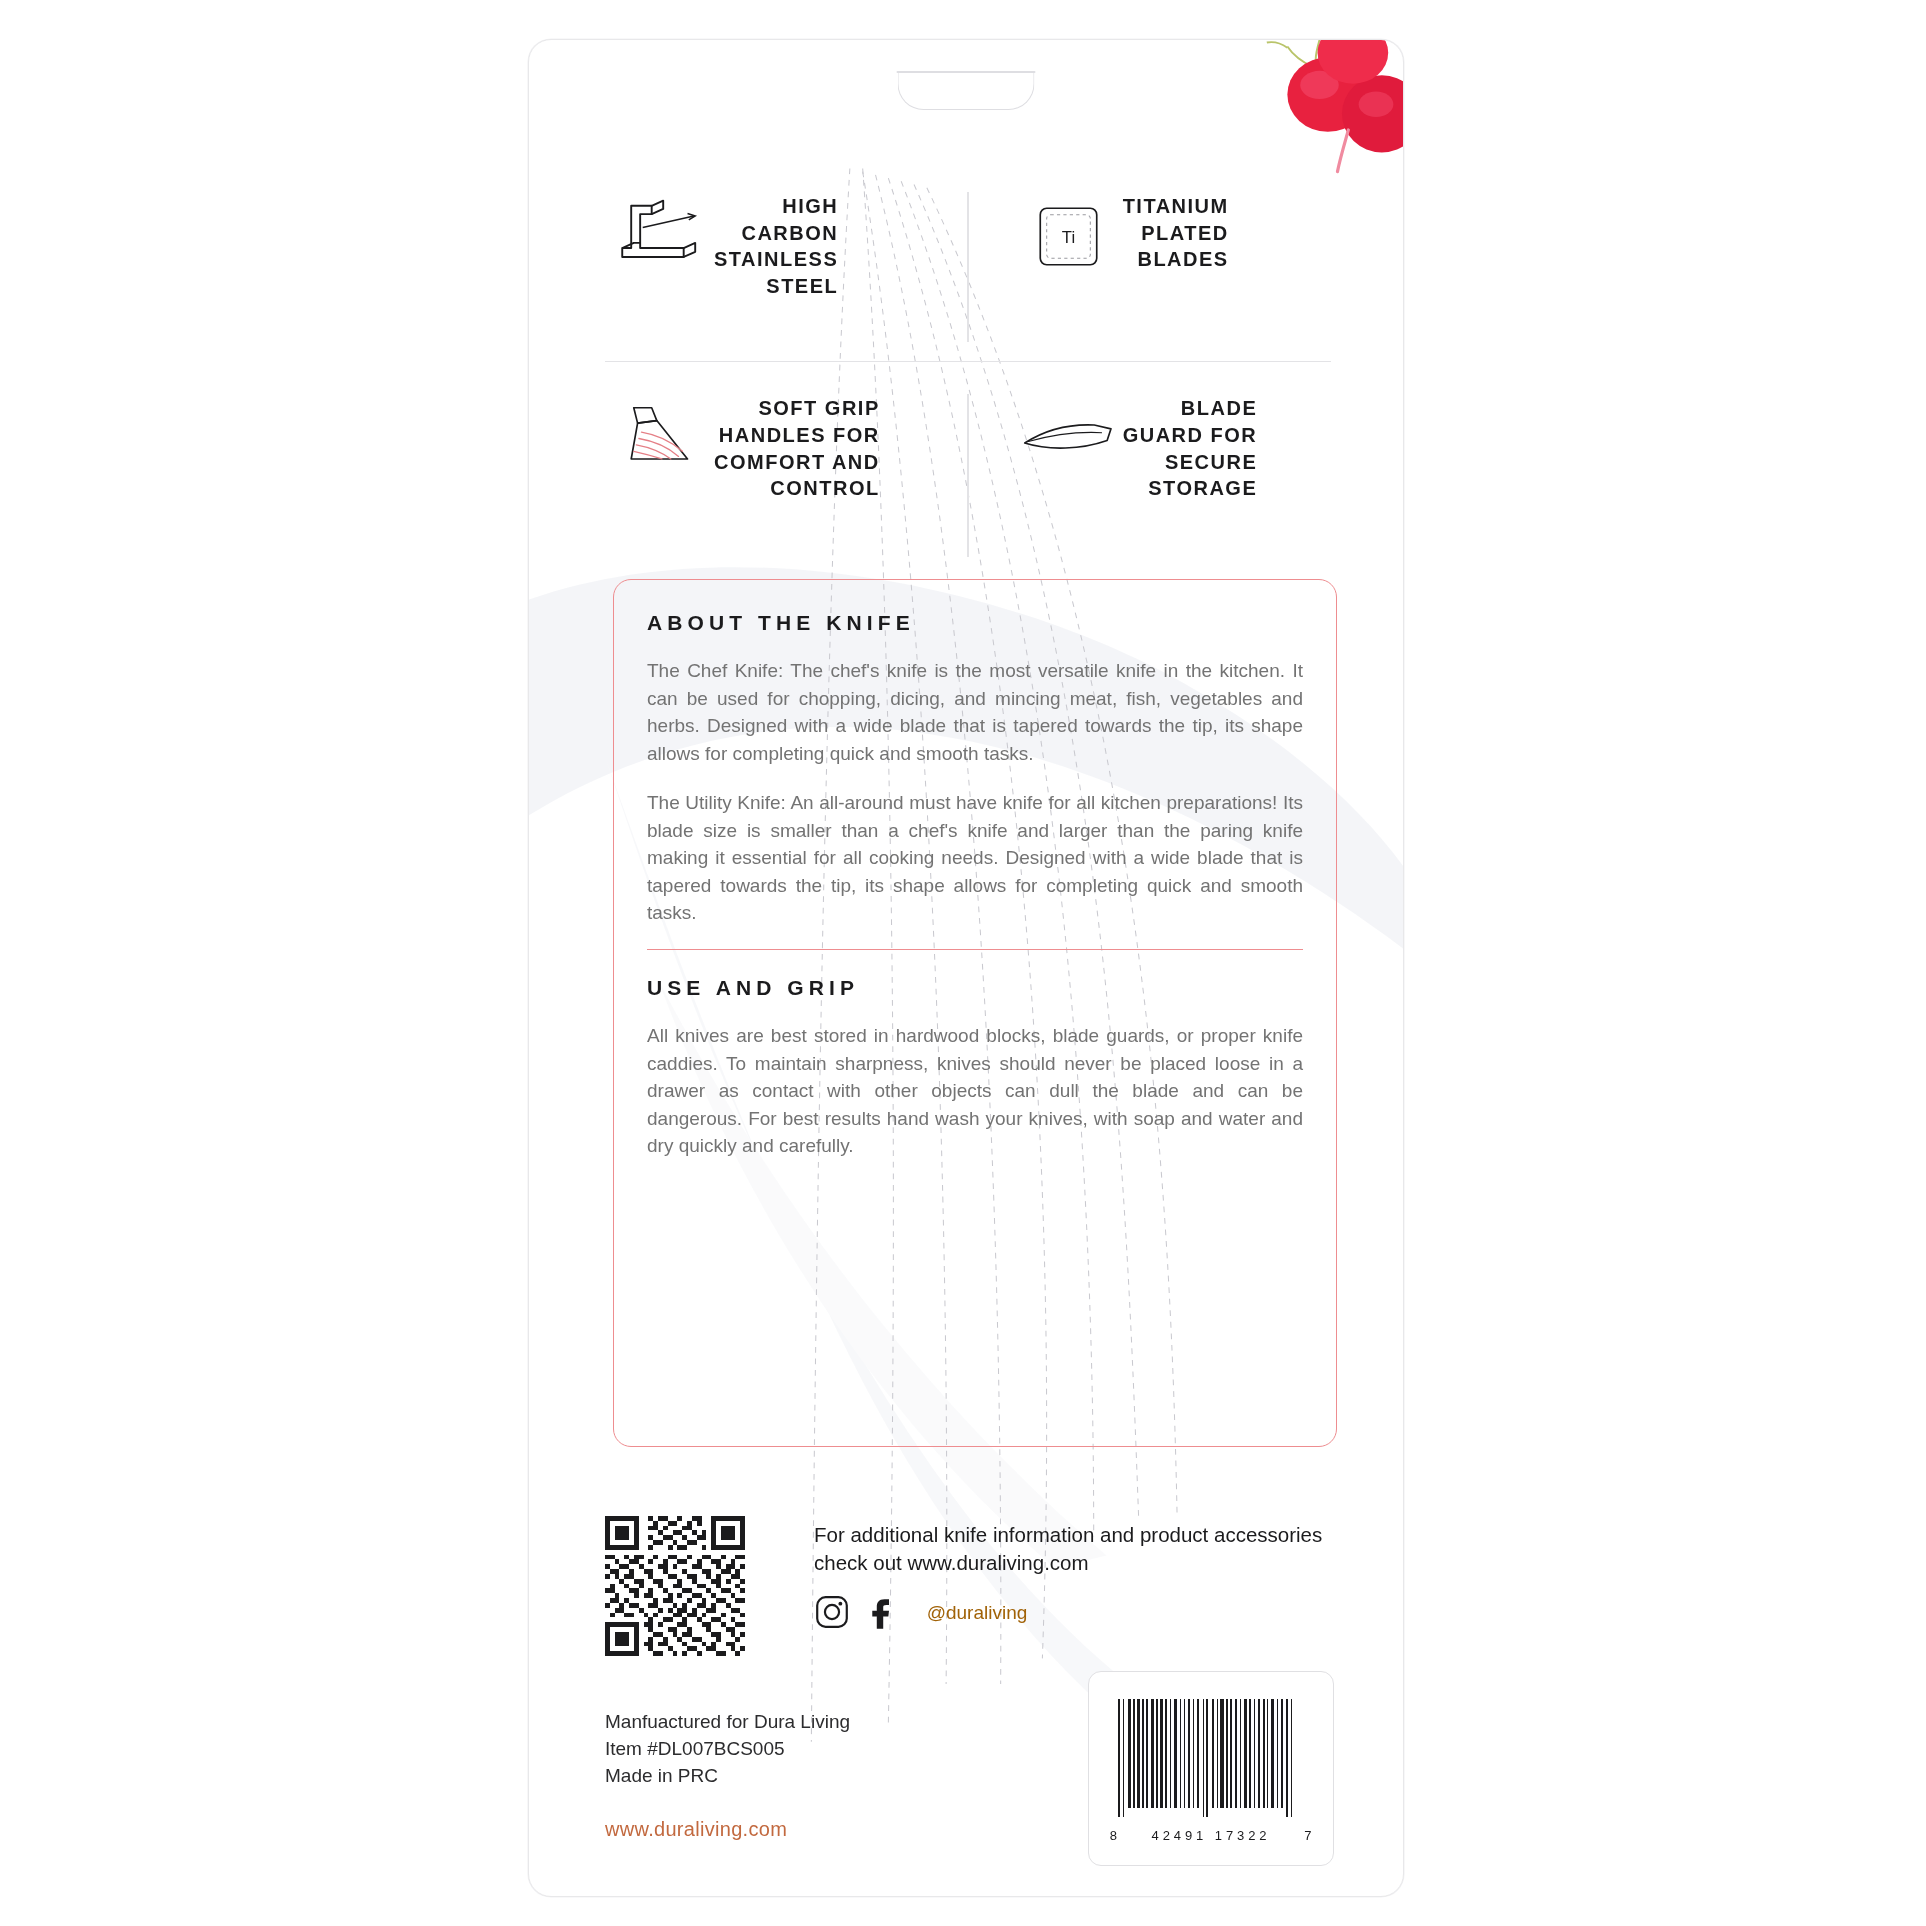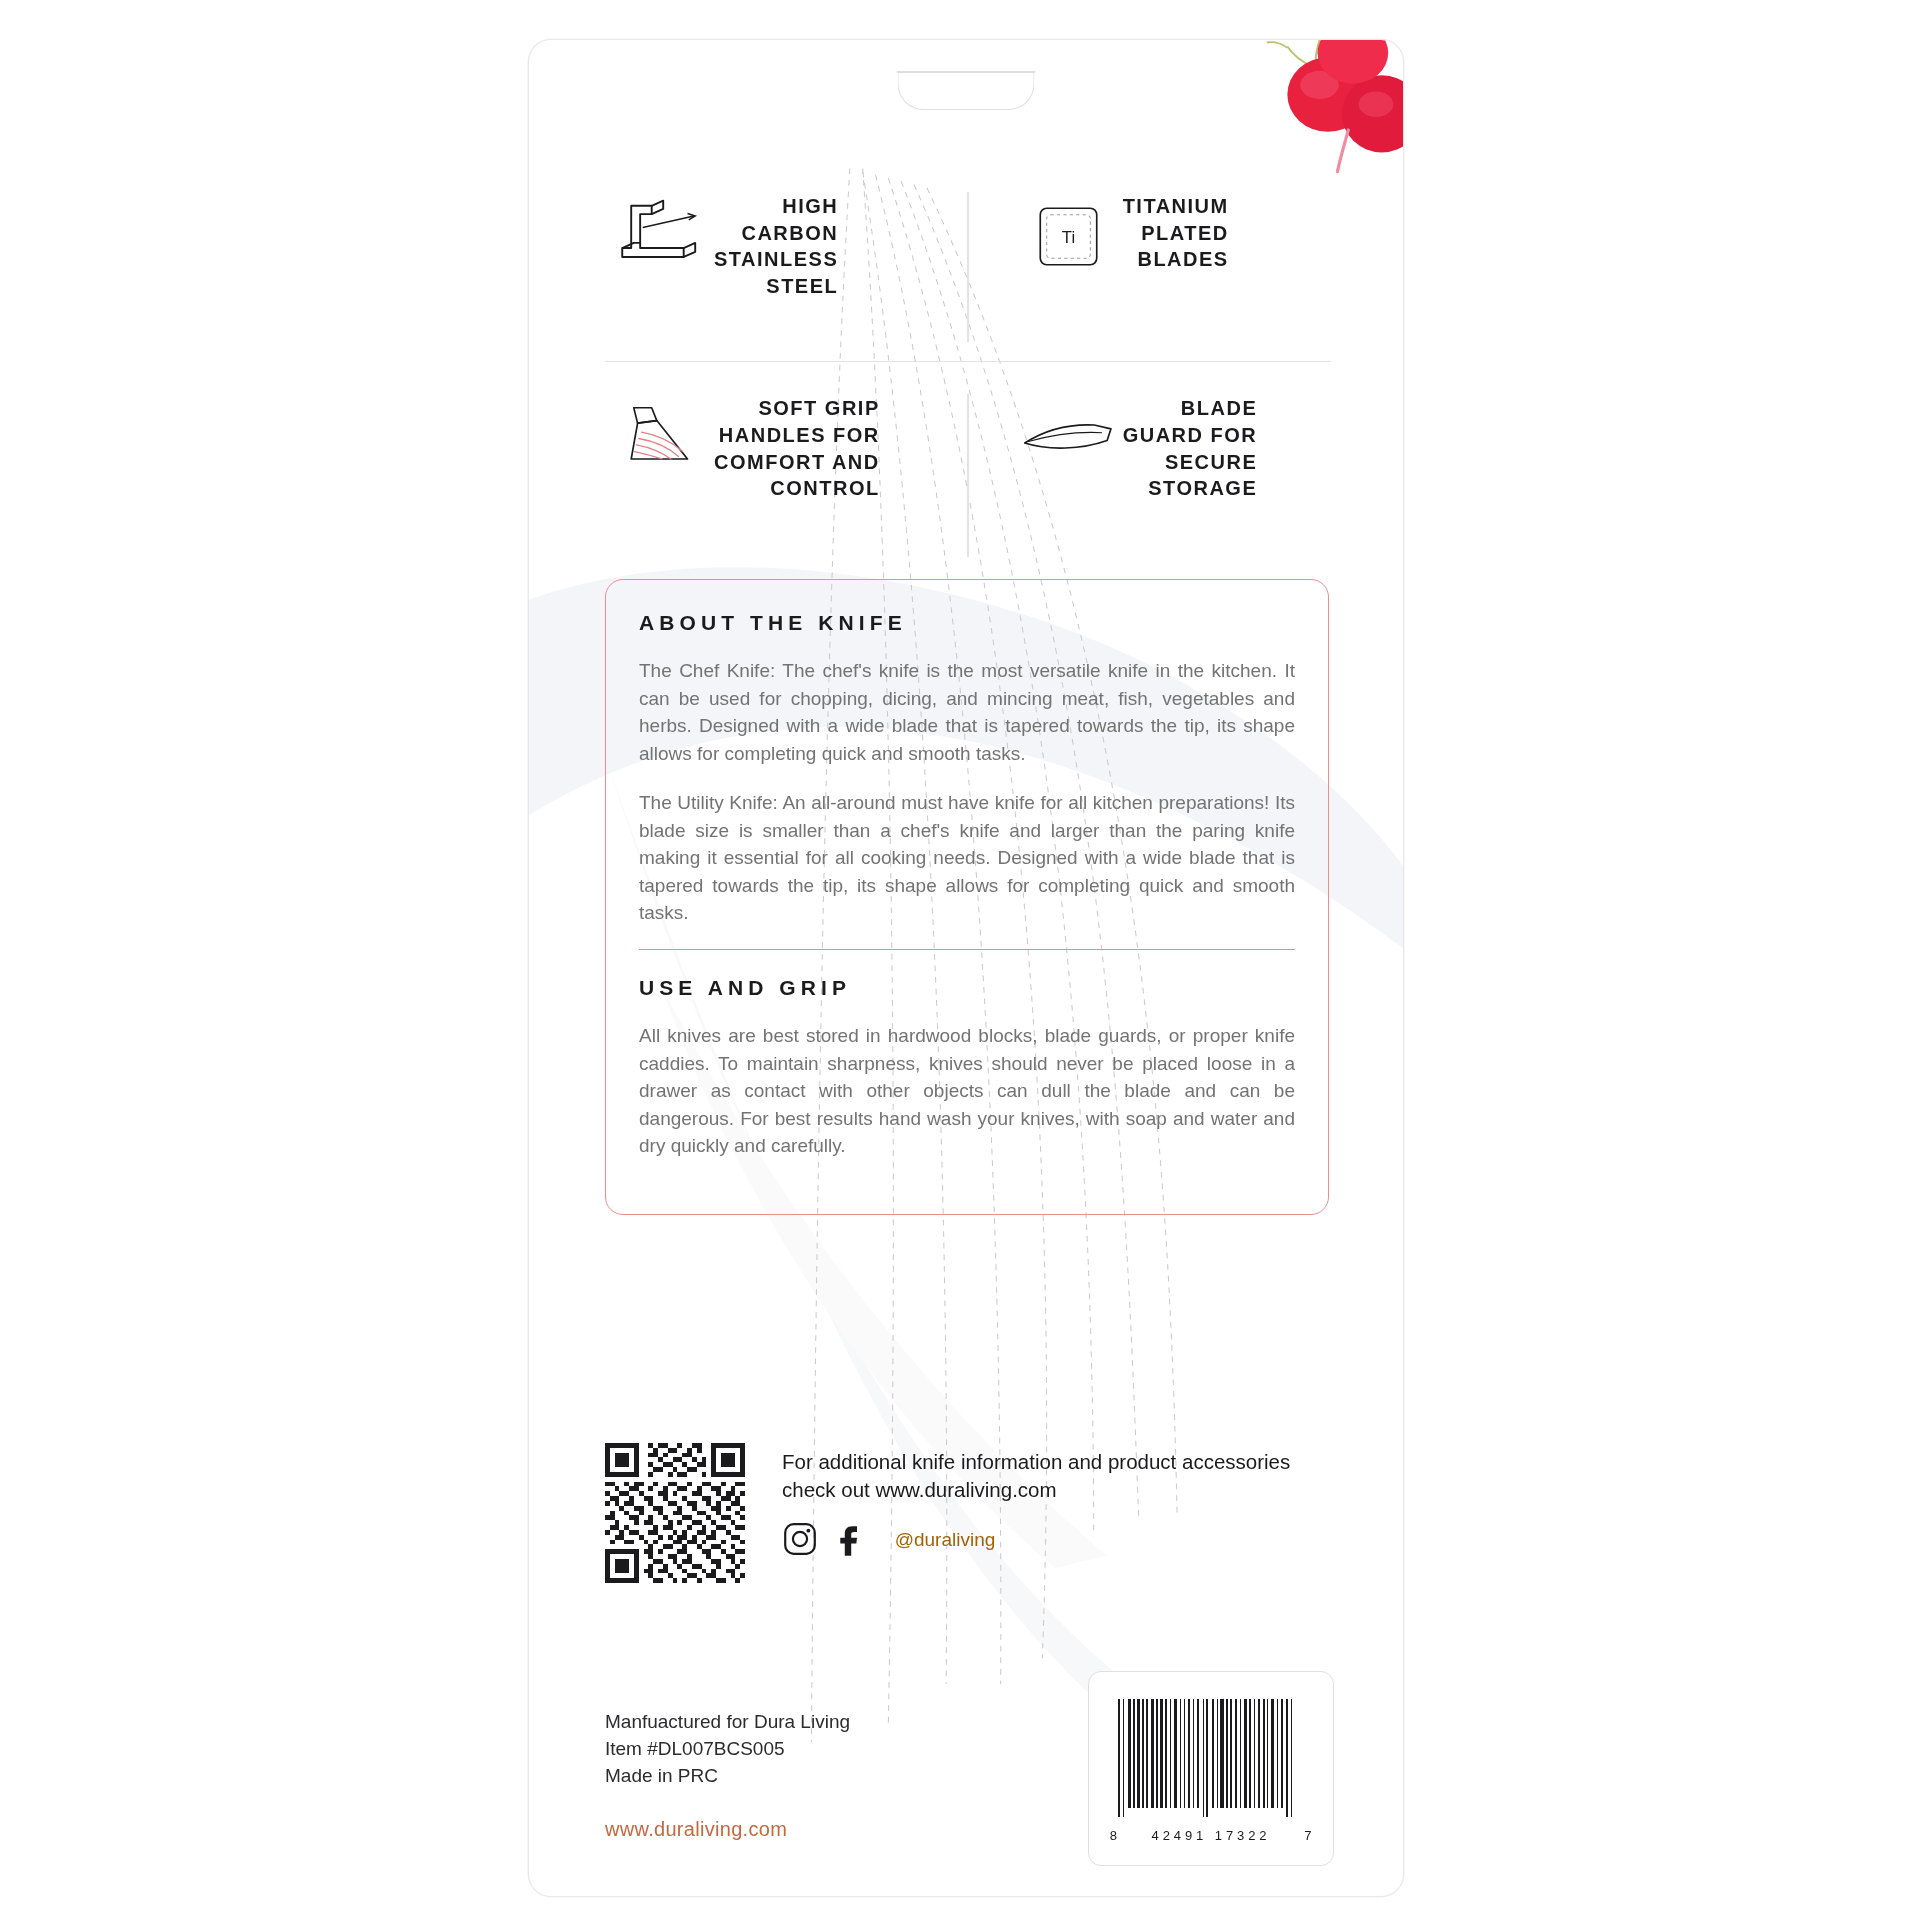--- a/index.html
+++ b/index.html
@@ -129,24 +129,24 @@
     letter-spacing: 1.5px;
     font-weight: bold;
     color: #1b1b1d;
     padding-top: 5.1px;
     white-space: pre-line;
   }
 
   
   .about-box {
     position: absolute;
-    left: 76px;
+    left: 84px;
     top: 539px;
     width: 724px;
-    height: 636px;
+    height: 868px;
     box-sizing: border-box;
     border: 1.3px solid #ee8d90;
     border-radius: 18px;
     padding: 31px 33px 0 33px;
   }
   .sec-title {
     font-size: 21px;
     font-weight: bold;
     letter-spacing: 5.1px;
     color: #1b1b1d;
@@ -162,24 +162,25 @@
   .sec-rule {
     height: 1.3px;
     background: #ee8d90;
     margin: 16.7px 0 26px 0;
   }
 
   
   .qr-block {
     position: absolute;
     left: 76px;
-    top: 1403px;
+    top: 1476px;
     width: 726px;
     display: flex;
     align-items: flex-start;
+    gap: 32px;
   }
   .qr {
     width: 140px;
     height: 140px;
     min-width: 140px;
   }
   .contact {
     padding-left: 37px;
     padding-top: 5.1px;
   }

